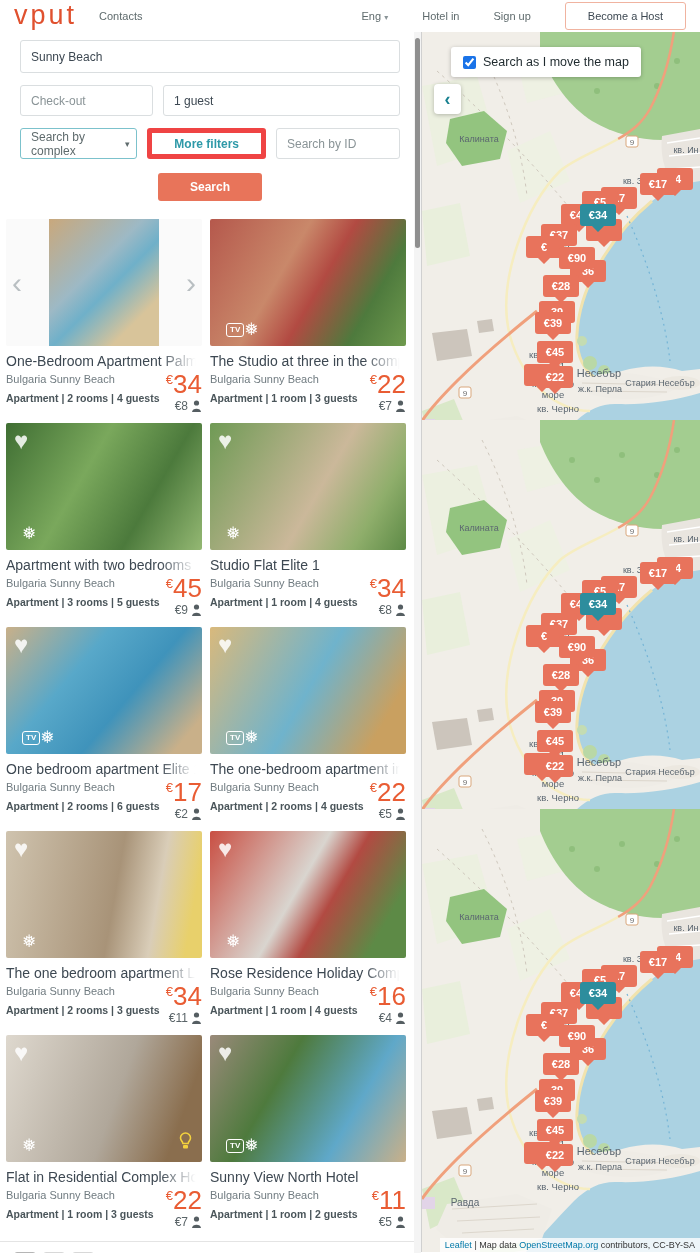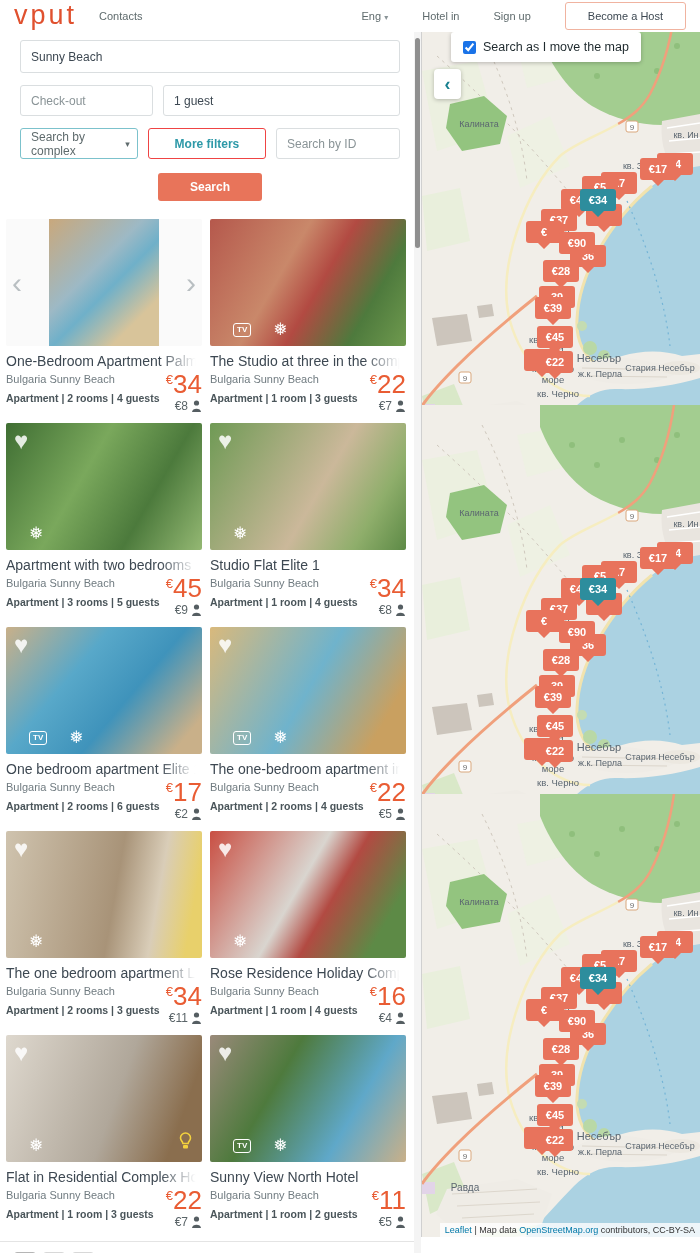--- a/index.html
+++ b/index.html
@@ -21,34 +21,34 @@
   .search-panel { padding:8px 14px 4px 20px; }
   .inp { border:1px solid #dadee0; border-radius:3px; font-family:inherit; font-size:12px; color:#3d4852; padding:0 10px; height:33px; width:100%; background:#fff; }
   .inp::placeholder { color:#8a9497; }
   .row { display:flex; gap:10px; margin-top:12px; }
   .row .inp { height:31px; }
   .w1 { width:133px; } .w2 { width:133px; } .w3 { width:124px; flex:1; }
   .teal-border { border:1px solid #7cc2cc !important; }
   .select-box { position:relative; display:flex; align-items:center; }
   .select-box .inp { padding-right:22px; color:#5f6b6d; }
   .select-box .chev-down { position:absolute; right:8px; font-size:9px; color:#5f6b6d; pointer-events:none; }
-  .more-filters { border:1px solid #ef4444; border-radius:3px; background:#fff; color:#2e99a8; font-size:12px; font-weight:bold; height:31px; cursor:pointer; font-family:inherit; }
+  .more-filters { border:5px solid #ef4444; border-radius:3px; background:#fff; color:#2e99a8; font-size:12px; font-weight:bold; height:31px; cursor:pointer; font-family:inherit; }
   .search-btn-row { display:flex; justify-content:center; margin:14px 0 10px; }
   .search-btn { background:#e8745a; color:#fff; border:none; border-radius:3px; font-size:12px; font-weight:bold; width:104px; height:28px; cursor:pointer; font-family:inherit; }
 
   
   .grid { display:flex; flex-wrap:wrap; gap:10px 8px; padding:4px 6px 0 6px; }
   .card { width:196px; position:relative; }
   .photo { height:127px; border-radius:2px; position:relative; overflow:hidden; }
   .photo-frame { background:#fafafa; display:flex; align-items:center; justify-content:center; }
   .photo-inner { width:56%; height:100%; }
   .chev { position:absolute; top:50%; transform:translateY(-50%); font-size:30px; color:#b9bfc2; line-height:1; cursor:pointer; z-index:2; }
   .chev.left { left:6px; } .chev.right { right:6px; }
   .heart { position:absolute; top:6px; left:8px; color:rgba(255,255,255,.85); font-size:24px; line-height:1; cursor:pointer; z-index:2; }
-  .badges { position:absolute; left:23px; bottom:8px; display:flex; align-items:center; gap:22px; z-index:2; }
+  .badges { position:absolute; left:16px; bottom:8px; display:flex; align-items:center; gap:0; z-index:2; }
   .tv-badge { border:1.5px solid #fff; border-radius:3px; color:#fff; font-size:8px; font-weight:bold; padding:2px 3px; line-height:1; }
   .snow { color:#fff; font-size:17px; line-height:1; }
   .corner-icon { position:absolute; right:10px; bottom:8px; z-index:2; }
   .g1{background:linear-gradient(135deg,#c9a87c,#9db9c5 40%,#6fb0c9 55%,#d8c49a 80%);}
   .g2{background:linear-gradient(120deg,#b5584c,#c9886a 38%,#b24a42 55%,#4e7a3d 78%,#6f9a4e);}
   .g3{background:linear-gradient(120deg,#3f6e33,#7aa85c 40%,#4c7a3c 70%,#94b873);}
   .g4{background:linear-gradient(120deg,#6f9a55,#cbb89a 55%,#8fae6b 80%,#5d8a46);}
   .g5{background:linear-gradient(130deg,#c9b089,#58a8c9 35%,#3f93bb 60%,#c9b089 90%);}
   .g6{background:linear-gradient(120deg,#d9b97c,#6fb3cc 50%,#c9a060 85%);}
   .g7{background:linear-gradient(100deg,#cfc3ae,#a89378 55%,#d9cdb8 75%,#e8d06b 92%);}
@@ -69,21 +69,21 @@
   
   .pagination { border-top:1px solid #e4e4e4; margin-top:12px; padding:10px 14px; display:flex; align-items:center; gap:7px; }
   .page-btn { width:22px; height:22px; border:1px solid #d8d8d8; border-radius:3px; background:#fff; font-size:12px; color:#555; display:flex; align-items:center; justify-content:center; cursor:pointer; }
   .page-btn.active { background:#e9e9e9; border-color:#b5b5b5; }
 
   
   .list-scrollbar { position:absolute; left:414px; top:32px; width:7px; height:1221px; background:#f4f4f4; }
   .list-scrollbar .thumb { position:absolute; left:1px; top:6px; width:5px; height:210px; background:#8f8f8f; border-radius:3px; cursor:grab; }
 
   
-  .map-col { position:absolute; left:421px; top:16px; width:279px; height:1221px; border-left:1px solid #d0d0d0; overflow:hidden; background:#f1eee8; }
+  .map-col { position:absolute; left:421px; top:31px; width:279px; height:1221px; border-left:1px solid #d0d0d0; overflow:hidden; background:#f1eee8; }
   .map-section { width:278px; overflow:hidden; position:relative; }
   .s1,.s2 { height:389px; } .s3 { height:443px; }
   .map-svg { display:block; }
   .map-check { position:absolute; left:29px; top:16px; background:#fff; border-radius:3px; box-shadow:0 1px 4px rgba(0,0,0,.25); padding:8px 12px; display:flex; align-items:center; gap:7px; z-index:4; }
   .map-check input { width:13px; height:13px; accent-color:#1a73e8; cursor:pointer; }
   .map-check label { font-size:12.5px; color:#1f2a2e; cursor:pointer; }
   .collapse-btn { position:absolute; left:12px; top:53px; width:27px; height:30px; background:#fff; border:none; border-radius:4px; box-shadow:0 1px 4px rgba(0,0,0,.25); color:#17808f; font-size:18px; font-weight:bold; cursor:pointer; z-index:4; line-height:1; }
   .attribution { position:absolute; right:0; bottom:0; background:rgba(255,255,255,.78); font-size:9px; color:#333; padding:2px 5px; z-index:4; white-space:nowrap; }
   .attribution .link { color:#0078a8; cursor:pointer; }
 </style>

